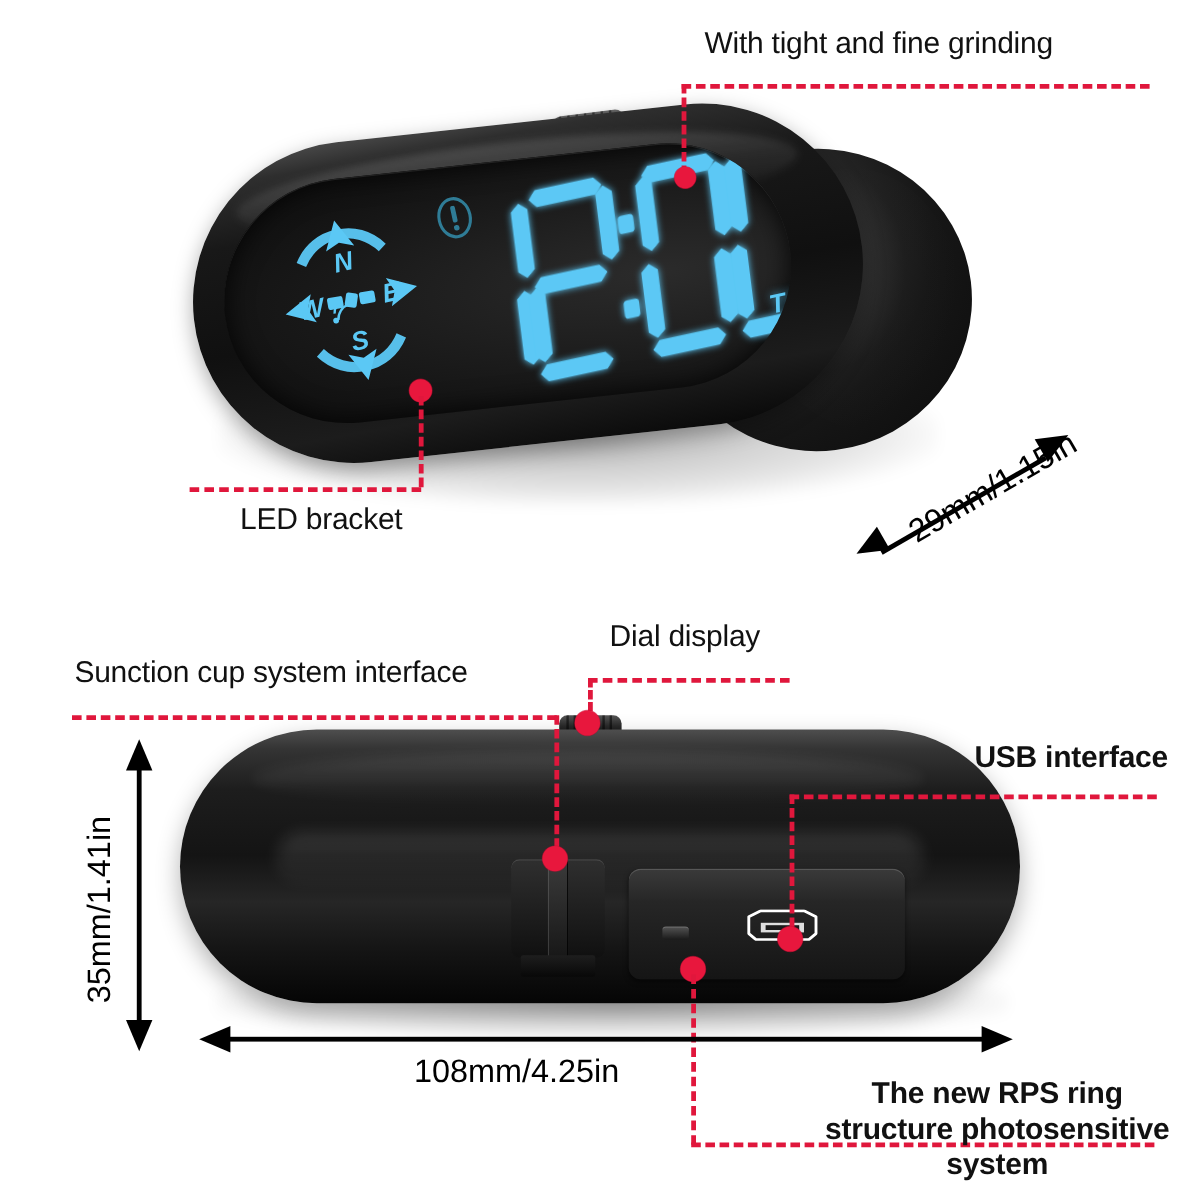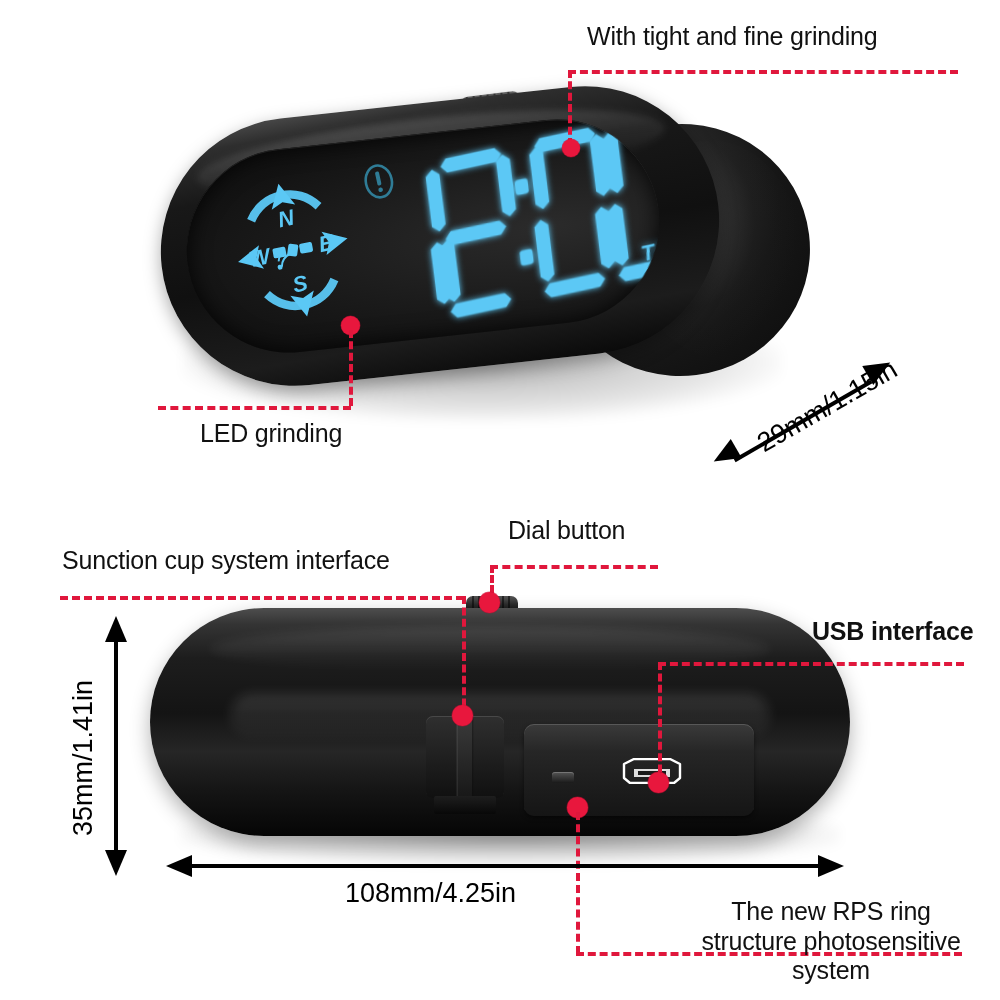--- a/index.html
+++ b/index.html
@@ -331,21 +331,21 @@
   </div>
 
   <div class="label" style="left:587px;top:22px;text-align:center;">With tight and fine grinding</div>
   <div class="dash-h" style="left:568px;top:70px;width:390px;"></div>
   <div class="dash-v" style="left:568px;top:70px;height:76px;"></div>
   <div class="dot" style="left:562px;top:139px;width:18px;height:18px;"></div>
 
   <div class="dot" style="left:341px;top:316px;width:19px;height:19px;"></div>
   <div class="dash-v" style="left:349px;top:330px;height:76px;"></div>
   <div class="dash-h" style="left:158px;top:406px;width:193px;"></div>
-  <div class="label" style="left:200px;top:419px;">LED grinding</div>
+  <div class="label" style="left:200px;top:419px;">LED bracket</div>
 
   <div>
     <div class="dim-line dim-h" style="left:724px;top:419px;width:158px;transform:rotate(-30deg);transform-origin:50% 50%;"></div>
     <div class="arrow arrow-l" style="left:712px;top:444px;transform:rotate(-30deg);"></div>
     <div class="arrow arrow-r" style="left:866px;top:358px;transform:rotate(-30deg);"></div>
     <div class="dim-text" style="left:752px;top:432px;transform:rotate(-30deg);transform-origin:0 0;">29mm/1.15in</div>
   </div>
 
   <div id="device-bottom">
     <div class="b-shadow"></div>
@@ -378,34 +378,34 @@
         </svg>
       </div>
     </div>
   </div>
 
   <div class="label" style="left:62px;top:546px;">Sunction cup system interface</div>
   <div class="dash-h" style="left:60px;top:596px;width:404px;"></div>
   <div class="dash-v" style="left:462px;top:596px;height:122px;"></div>
   <div class="dot" style="left:452px;top:705px;width:21px;height:21px;"></div>
 
-  <div class="label" style="left:508px;top:516px;">Dial button</div>
+  <div class="label" style="left:508px;top:516px;">Dial display</div>
   <div class="dash-h" style="left:490px;top:565px;width:168px;"></div>
   <div class="dash-v" style="left:490px;top:565px;height:38px;"></div>
   <div class="dot" style="left:479px;top:592px;width:21px;height:21px;"></div>
 
   <div class="label" style="left:812px;top:617px;font-weight:bold;">USB interface</div>
   <div class="dash-h" style="left:658px;top:662px;width:306px;"></div>
   <div class="dash-v" style="left:658px;top:662px;height:122px;"></div>
   <div class="dot" style="left:648px;top:772px;width:21px;height:21px;"></div>
 
   <div class="dot" style="left:567px;top:797px;width:21px;height:21px;"></div>
   <div class="dash-v" style="left:576px;top:812px;height:142px;"></div>
   <div class="dash-h" style="left:576px;top:952px;width:386px;"></div>
-  <div class="label two" style="left:672px;top:897px;width:318px;text-align:center;">The new RPS ring
+  <div class="label two" style="left:672px;top:897px;width:318px;text-align:center;font-weight:bold;">The new RPS ring
 structure photosensitive system</div>
 
   <div>
     <div class="dim-line dim-v" style="left:114px;top:640px;height:212px;"></div>
     <div class="arrow arrow-u" style="left:105px;top:616px;"></div>
     <div class="arrow arrow-d" style="left:105px;top:850px;"></div>
     <div class="dim-text" style="left:68px;top:836px;transform:rotate(-90deg);transform-origin:0 0;">35mm/1.41in</div>
   </div>
 
   <div>

